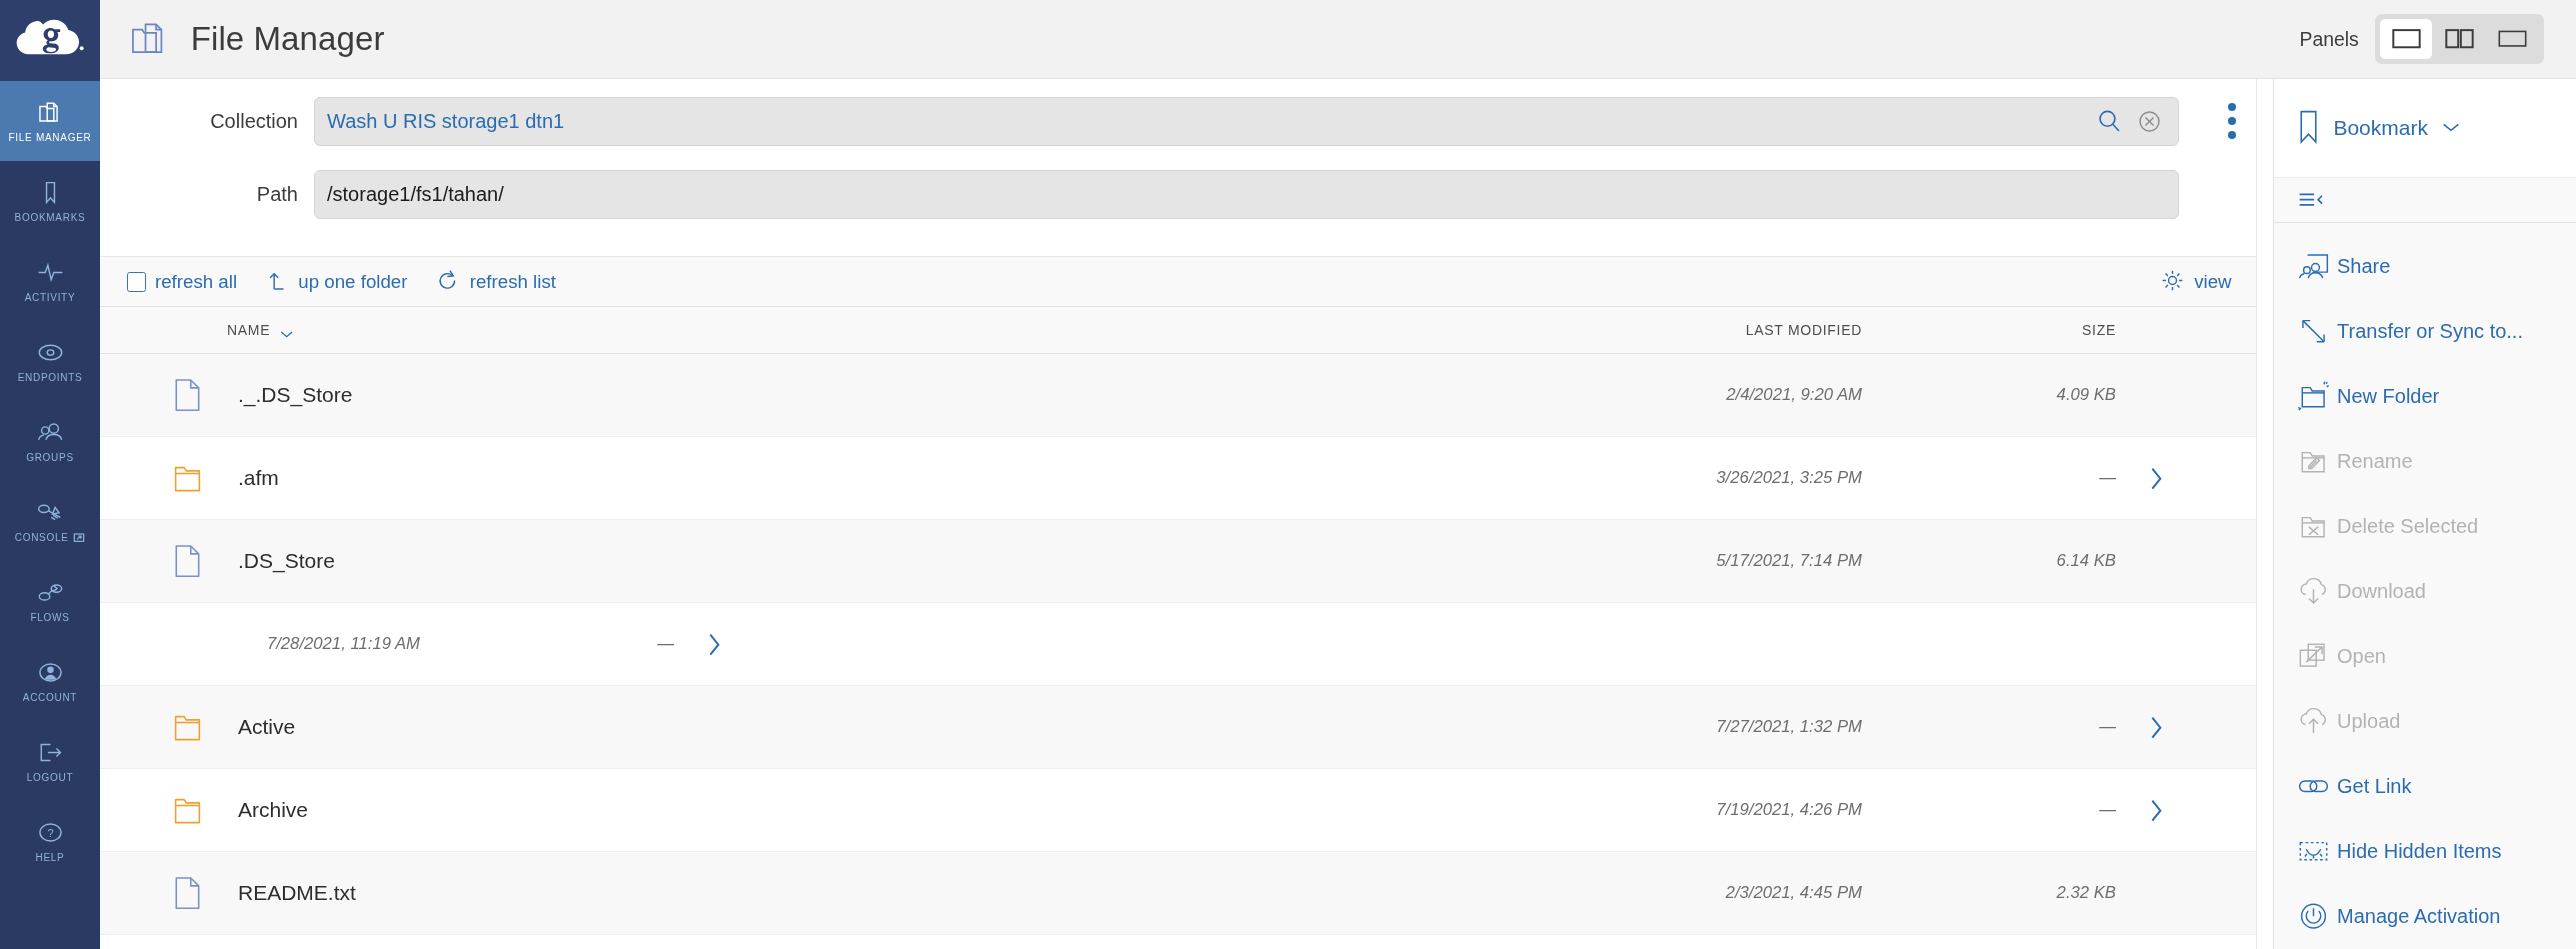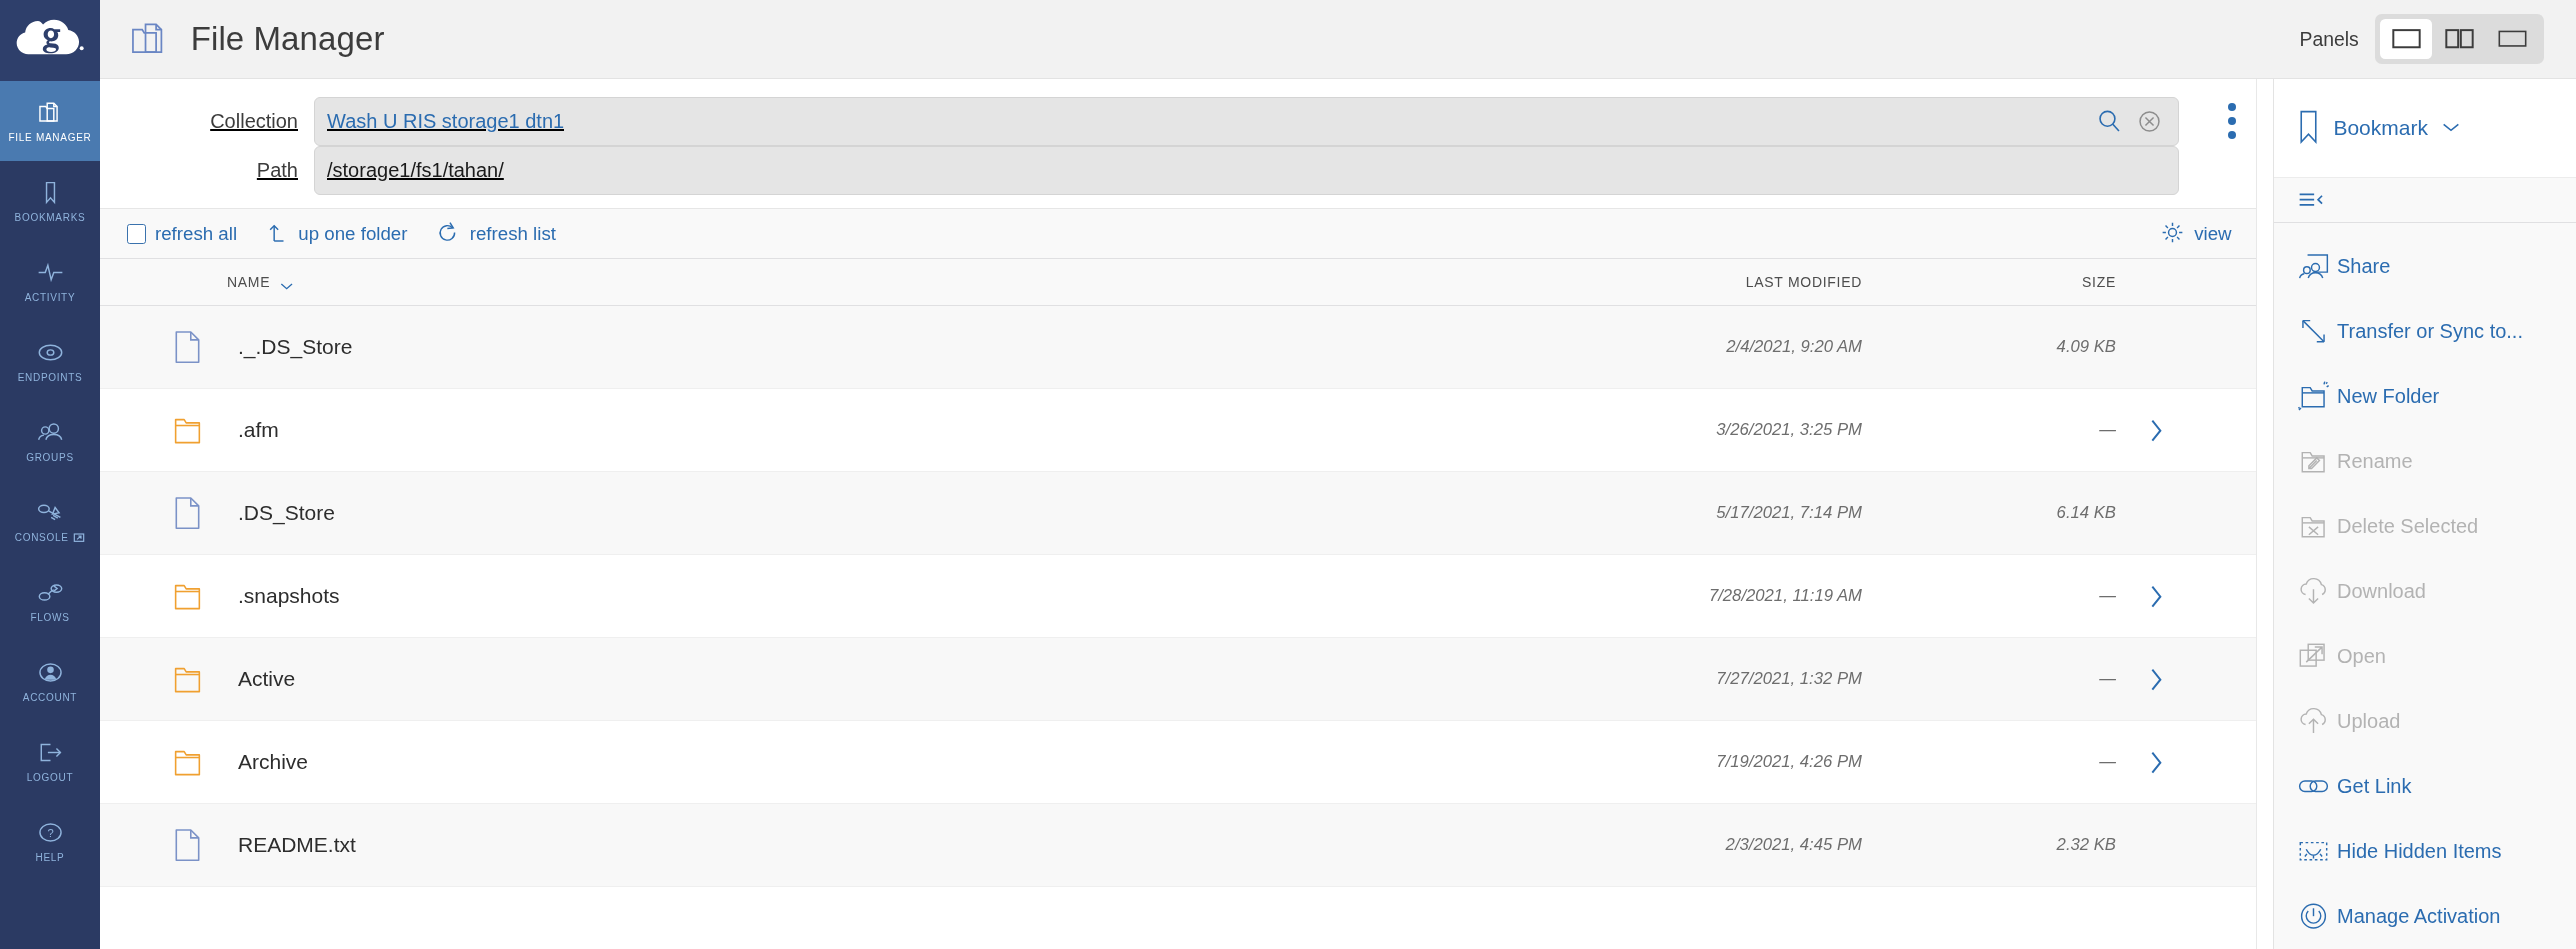--- a/index.html
+++ b/index.html
@@ -66,21 +66,21 @@
     cursor: pointer; background: transparent; border: none;
   }
   .panel-btn.selected { background: #ffffff; }
 
   
   .body-row { flex: 1 1 auto; display: flex; min-height: 0; }
   .content { flex: 1 1 auto; display: flex; flex-direction: column; min-width: 0; background:#fff; }
 
   
   .fields { padding: 17.4px 0 13.4px 0; }
-  .field-row { display: flex; align-items: center; margin-bottom: 0; text-decoration: underline; }
+  .field-row { display: flex; align-items: center; margin-bottom: 24px; }
   .field-label {
     width: 214px; flex: 0 0 214px;
     text-align: right; padding-right: 16px;
     font-size: 20px; color: #3c3c3c; line-height: 49px;
   }
   .field-box {
     position: relative;
     flex: 1 1 auto; margin-right: 29px;
     border: 0.7px solid #d4d4d4; border-radius: 6px;
     background: #e5e5e5; height: 49px;
@@ -540,29 +540,20 @@
                         <path d="M27 3v12h12"></path>
                       </g>
                     </svg></span>
                   <span class="row-name">.DS_Store</span>
                 </div>
                 <div class="td-mod">5/17/2021, 7:14 PM</div>
                 <div class="td-size">6.14 KB</div>
                 <div class="td-arrow"></div>
               </div>
               <div class="trow even">
-                <div class="td-name">
-                  <span class="row-icon"><svg viewBox="0 0 44 52">
-                      <g fill="none" stroke="#f0a030" stroke-width="2.4">
-                        <path d="M4 10h13l3 5h20v30H4z" stroke-linejoin="round"></path>
-                        <path d="M4 19h36"></path>
-                      </g>
-                    </svg></span>
-                  <span class="row-name">.snapshots</span>
-                </div>
                 <div class="td-mod">7/28/2021, 11:19 AM</div>
                 <div class="td-size">—</div>
                 <div class="td-arrow">
                   <span class="chev"><svg viewBox="0 0 22 38">
                       <path d="M5 4l12 15L5 34" fill="none" stroke="#2b6cb0" stroke-width="3"></path>
                     </svg></span>
                 </div>
               </div>
               <div class="trow odd">
                 <div class="td-name">

